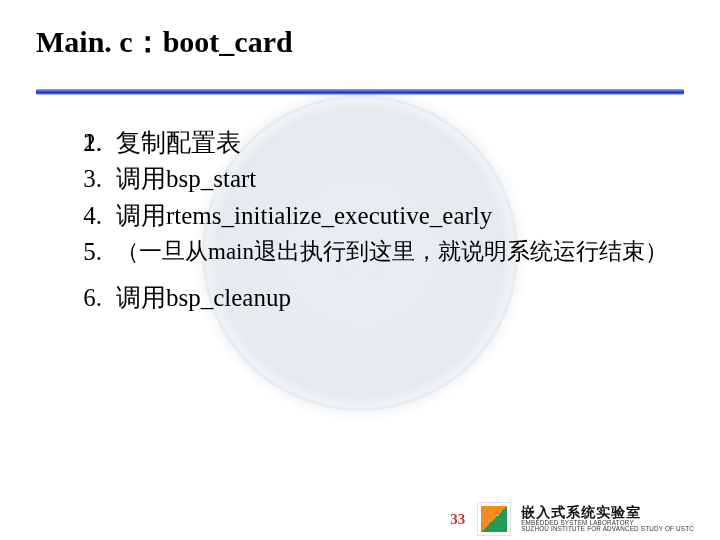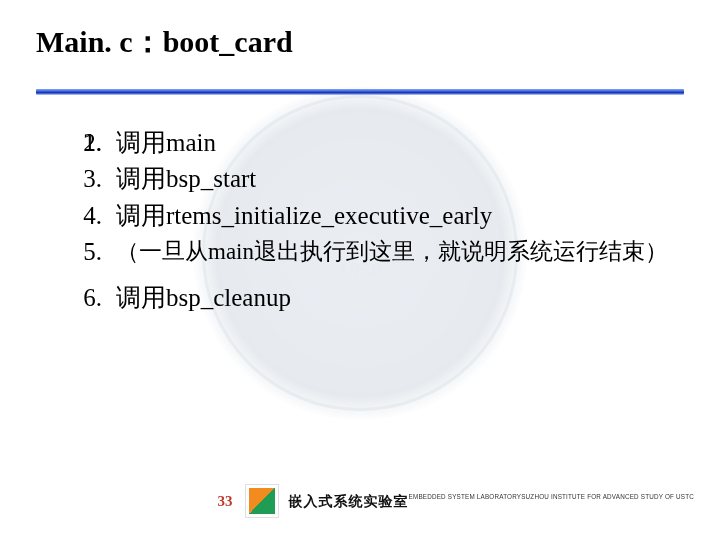--- a/index.html
+++ b/index.html
@@ -73,21 +73,21 @@
     width: 26px;
   }
   .note {
     font-size: 23px;
     padding-left: 80px;
     margin-top: 2px;
     margin-bottom: 13px;
   }
   .footer {
     position: absolute;
-    bottom: 22px;
+    bottom: 4px;
     right: 26px;
     display: flex;
     align-items: center;
     gap: 10px;
   }
   .pagenum {
     font-size: 15px;
     font-weight: bold;
     color: #c0392b;
     margin-right: 2px;
@@ -102,21 +102,21 @@
     content: "";
     position: absolute;
     inset: 3px;
     background:
       linear-gradient(135deg, #f28c1e 0 50%, transparent 50% 100%),
       linear-gradient(-45deg, #1f9d55 0 50%, transparent 50% 100%),
       linear-gradient(45deg, #c0392b 0 50%, transparent 50% 100%);
   }
   .lab-label {
     display: flex;
-    flex-direction: row;
+    flex-direction: column;
     line-height: 1.05;
   }
   .lab-cn {
     font-size: 14px;
     font-weight: bold;
     font-family: "SimHei", sans-serif;
     letter-spacing: 1px;
     color: #111;
   }
   .lab-en {
@@ -135,21 +135,21 @@
 
   <div class="title">Main. c：boot_card</div>
   <div class="rule"></div>
 
   <ol class="steps">
     <li>
       <span class="num">1.</span>
     </li>
     <li>
       <span class="num">2.</span>
-      <span>调用main</span>
+      <span>复制配置表</span>
     </li>
     <li>
       <span class="num">3.</span>
       <span>调用bsp_start</span>
     </li>
     <li>
       <span class="num">4.</span>
       <span>调用rtems_initialize_executive_early</span>
     </li>
     <li>

